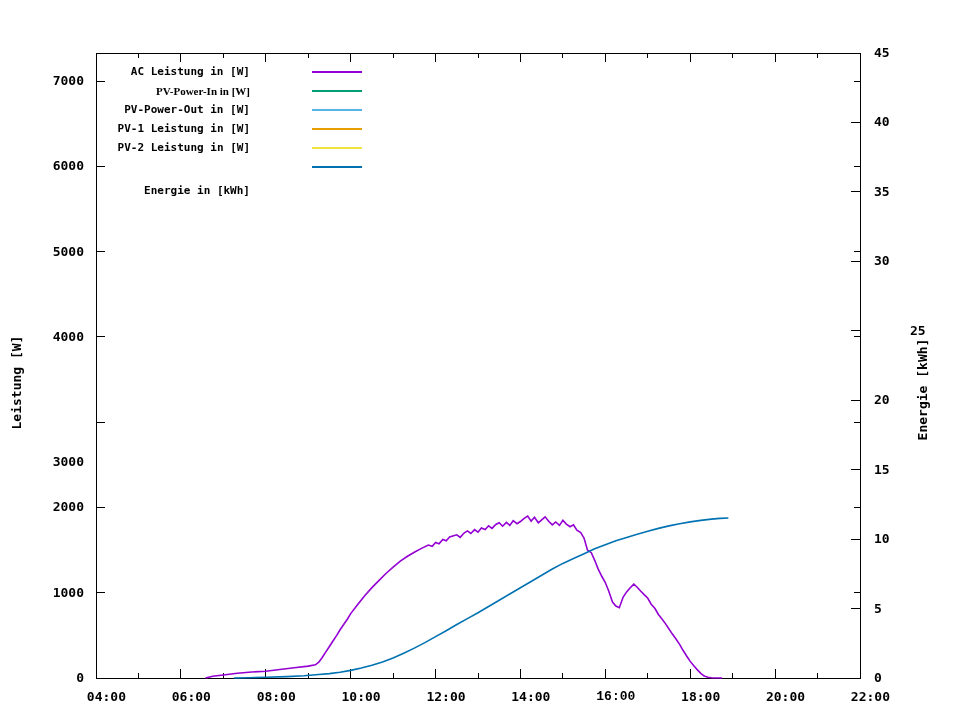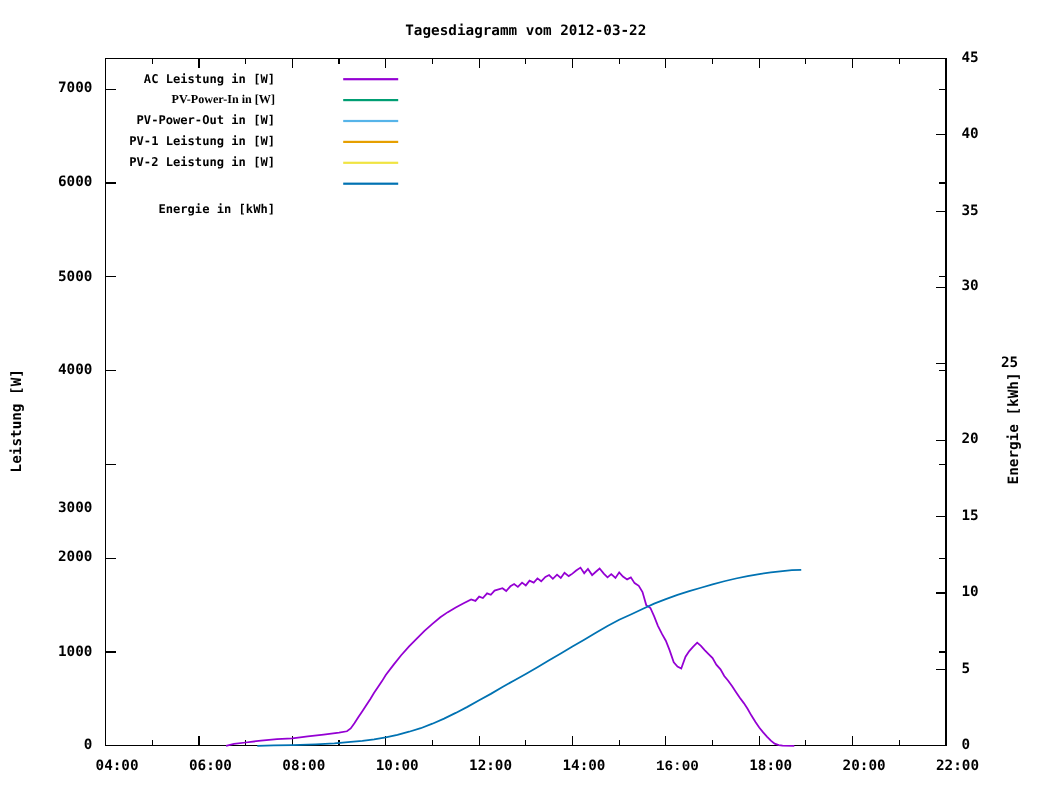--- a/index.html
+++ b/index.html
@@ -24,21 +24,20 @@
   .xtick-label{width:60px;text-align:right;}
   .legend-label{position:absolute;font-size:11px;line-height:16px;
     width:230px;text-align:right;white-space:pre;}
   .legend-swatch{position:absolute;height:2px;width:50px;}
   svg{position:absolute;top:0;left:0;}
 </style>
 </head>
 <body>
 
 <div id="stage">
-  <div id="chart-title" class="abs">Tagesdiagramm vom 2012-03-22</div>
 
   <div id="y-axis-title" class="abs axis-title">Leistung [W]</div>
   <div id="y2-axis-title" class="abs axis-title">Energie [kWh]</div>
 
   <svg id="plot-svg" width="960" height="720">
       <rect x="96" y="53" width="764" height="625" fill="none" stroke="#000000" stroke-width="1" shape-rendering="crispEdges"></rect>
       <line x1="96" y1="678" x2="96" y2="669" stroke="#000000" stroke-width="1" shape-rendering="crispEdges"></line>
       <line x1="96" y1="53" x2="96" y2="62" stroke="#000000" stroke-width="1" shape-rendering="crispEdges"></line>
       <line x1="138.44444444444446" y1="678" x2="138.44444444444446" y2="673" stroke="#000000" stroke-width="1" shape-rendering="crispEdges"></line>
       <line x1="138.44444444444446" y1="53" x2="138.44444444444446" y2="58" stroke="#000000" stroke-width="1" shape-rendering="crispEdges"></line>

